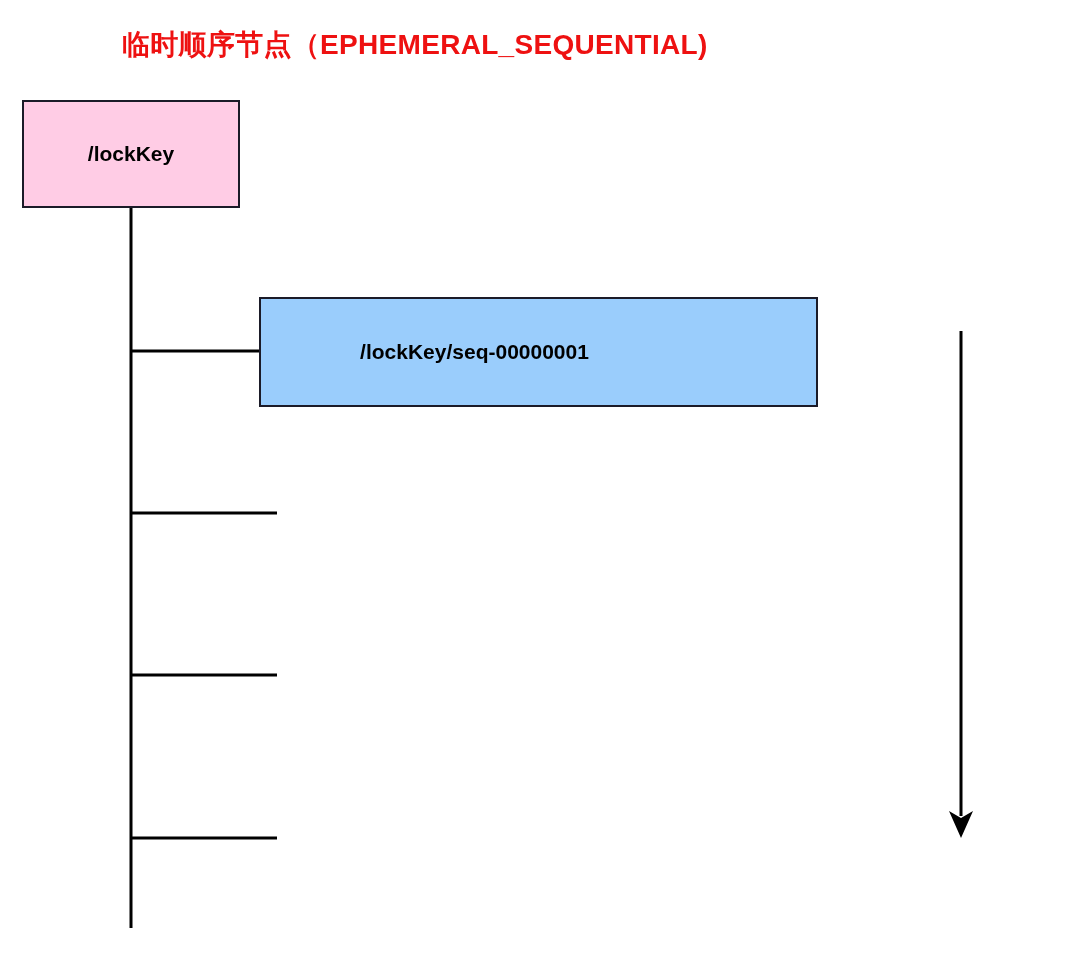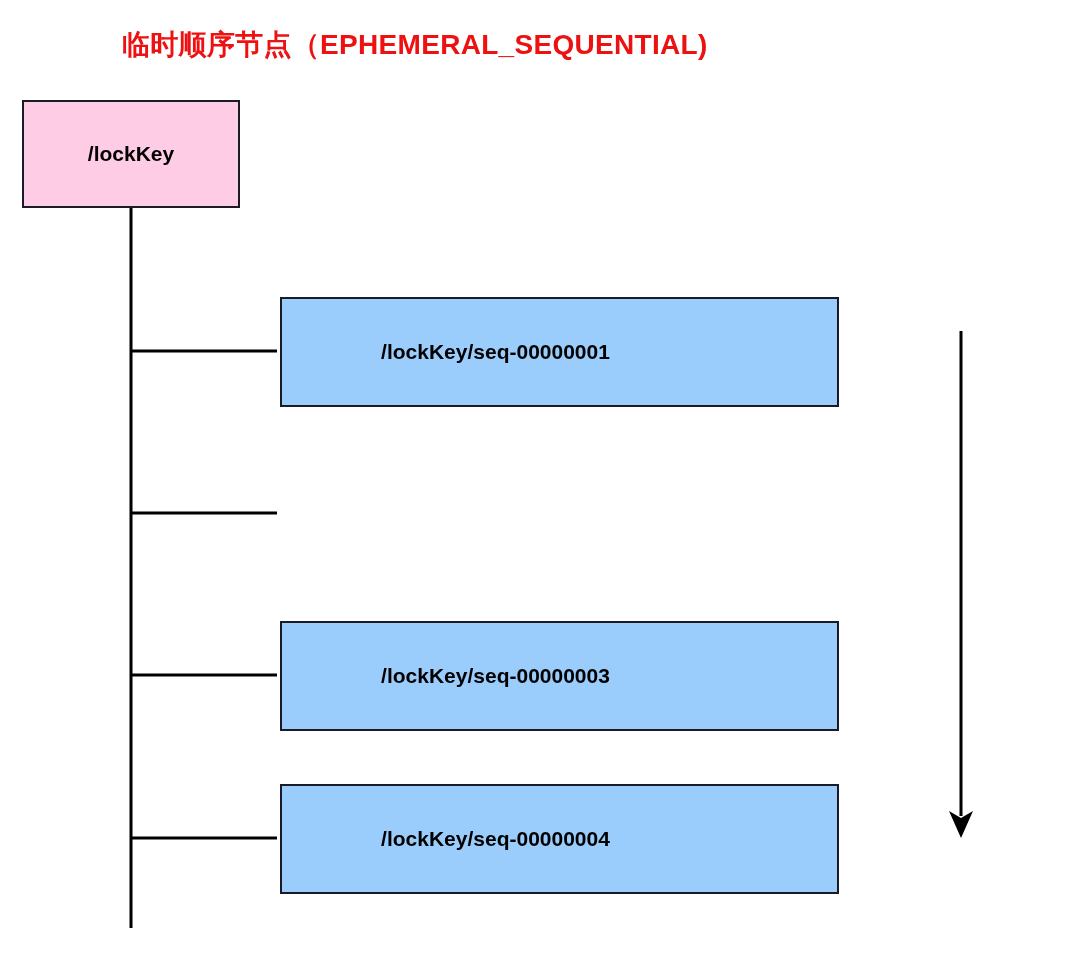--- a/index.html
+++ b/index.html
@@ -50,21 +50,21 @@
   .node-root {
     left: 22px;
     top: 100px;
     width: 218px;
     height: 108px;
     background: #ffcce5;
     font-size: 21px;
   }
 
   .node-child {
-    left: 280px;
+    left: 259px;
     width: 559px;
     height: 110px;
     background: #9acdfc;
     font-size: 21px;
     padding-right: 128px;
   }
 
   .node-child-1 { top: 297px; }
   .node-child-2 { top: 459px; }
   .node-child-3 { top: 621px; }
@@ -101,21 +101,15 @@
 
   <div class="node node-root">
     <span>/lockKey</span>
   </div>
 
   <div class="node node-child node-child-1">
     <span>/lockKey/seq-00000001</span>
   </div>
 
 
-  <div class="node node-child node-child-3">
-    <span>/lockKey/seq-00000003</span>
-  </div>
 
-  <div class="node node-child node-child-4">
-    <span>/lockKey/seq-00000004</span>
-  </div>
 
 </div>
 
 </body></html>

